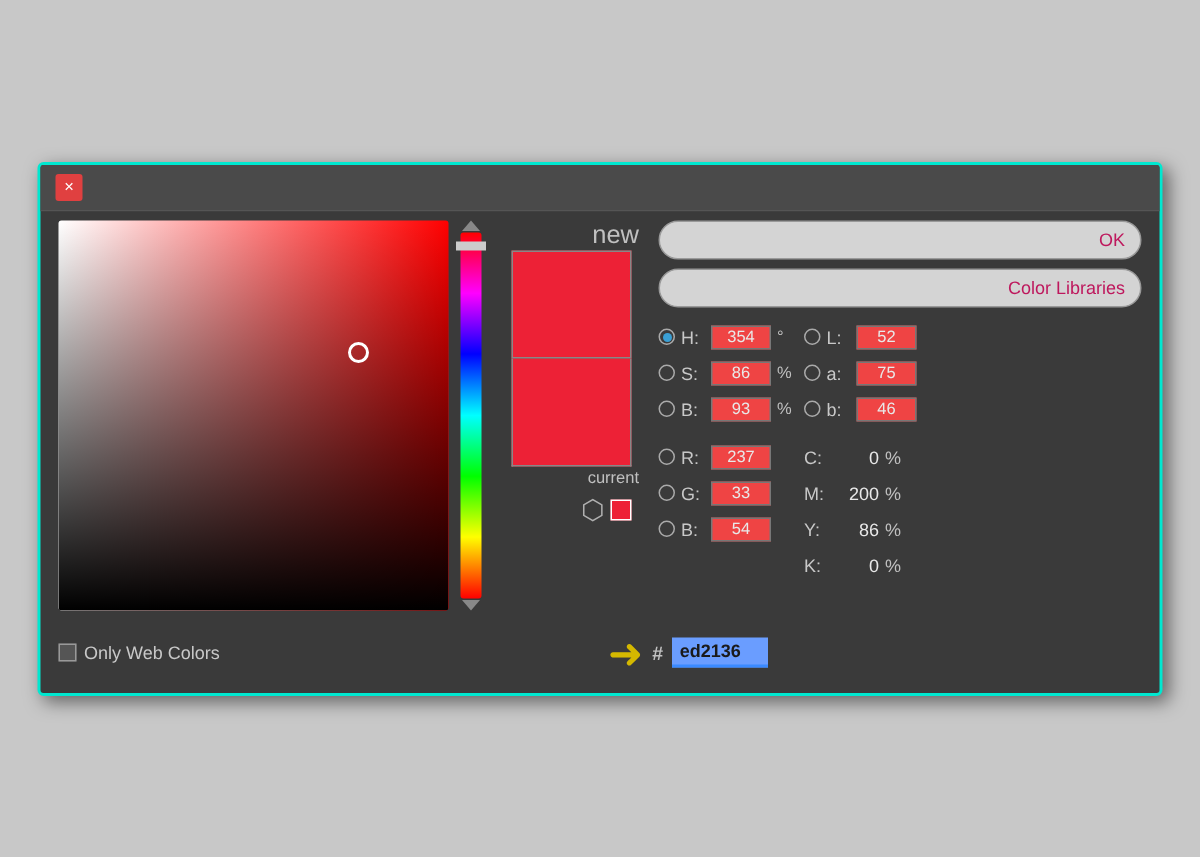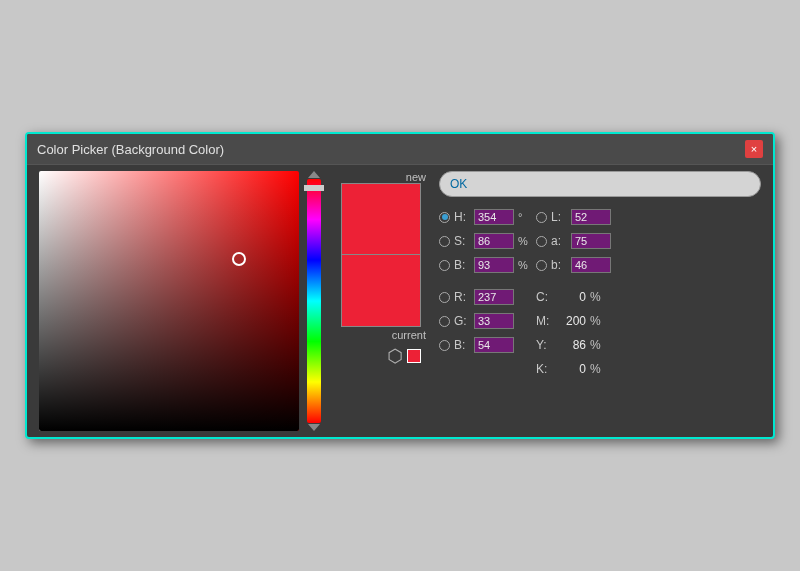--- a/index.html
+++ b/index.html
@@ -137,22 +137,22 @@
       gap: 6px;
       flex: 1;
     }
     .btn-action {
       background: #d4d4d4;
       border: 1px solid #999;
       border-radius: 14px;
       padding: 5px 10px;
       cursor: pointer;
       font-size: 12px;
-      color: #0369a1;
-      text-align: left;
+      color: #be185d;
+      text-align: right;
       white-space: nowrap;
     }
     
     .values-section {
       display: flex;
       gap: 6px;
       margin-top: 4px;
     }
     .values-col {
       display: flex;
@@ -181,26 +181,26 @@
       border-radius: 50%;
       background: #3a9fd4;
     }
     .value-label {
       color: #c8c8c8;
       width: 16px;
       text-align: left;
     }
     .value-input {
       width: 40px;
-      background: #701a75;
+      background: #ef4444;
       border: 1px solid #777;
       color: #e8e8e8;
       font-size: 11px;
       padding: 1px 3px;
-      text-align: left;
+      text-align: center;
     }
     .value-unit {
       color: #c0c0c0;
       width: 12px;
       font-size: 11px;
     }
     .cmyk-row {
       display: flex;
       align-items: center;
       gap: 4px;
@@ -283,21 +283,21 @@
     }
     .middle-section {
       display: flex;
       flex-direction: column;
       align-items: center;
       gap: 0;
       width: 100px;
     }
     .preview-top-label {
       color: #c0c0c0;
-      font-size: 11px;
+      font-size: 17px;
       align-self: flex-end;
       margin-right: 5px;
     }
     .preview-color-block {
       width: 80px;
       height: 72px;
       background: #ed2136;
       border: 1px solid #888;
       position: relative;
     }
@@ -333,21 +333,20 @@
       background: #ed2136;
       border: 1px solid #fff;
     }
   </style>
 </head>
 <body>
 
 <div class="dialog">
 
   <div class="title-bar">
-    <span class="title-bar-title">Color Picker (Background Color)</span>
     <button class="close-btn">×</button>
   </div>
 
   <div class="main-content">
 
     <div class="picker-and-hue">
       <div class="color-field-wrapper">
         <div class="color-field">
           <div class="color-cursor"></div>
         </div>
@@ -368,20 +367,21 @@
       <div class="preview-bottom-label">current</div>
       <div class="cube-and-swatch">
         <span class="cube-icon">⬡</span>
         <div class="swatch-mini"></div>
       </div>
     </div>
 
     <div class="right-panel">
 
       <button class="btn-action">OK</button>
+      <button class="btn-action">Color Libraries</button>
 
       <div class="values-section">
 
         <div class="values-col">
 
           <div class="value-row">
             <div class="radio-circle">
               <div class="radio-filled"></div>
             </div>
             <span class="value-label">H:</span>
@@ -467,13 +467,24 @@
           <div class="cmyk-row">
             <span class="cmyk-label">K:</span>
             <span class="cmyk-value">0</span>
             <span class="cmyk-unit">%</span>
           </div>
         </div>
       </div>
     </div>
   </div>
 
+  <div class="bottom-bar">
+    <div class="checkbox-area">
+      <div class="checkbox"></div>
+      <span class="checkbox-label">Only Web Colors</span>
+    </div>
+    <div class="hex-area">
+      <span class="arrow-icon">➜</span>
+      <span class="hash-symbol">#</span>
+      <input class="hex-input hex-underline" type="text" value="ed2136" style="">
+    </div>
+  </div>
 </div>
 
 </body></html>

